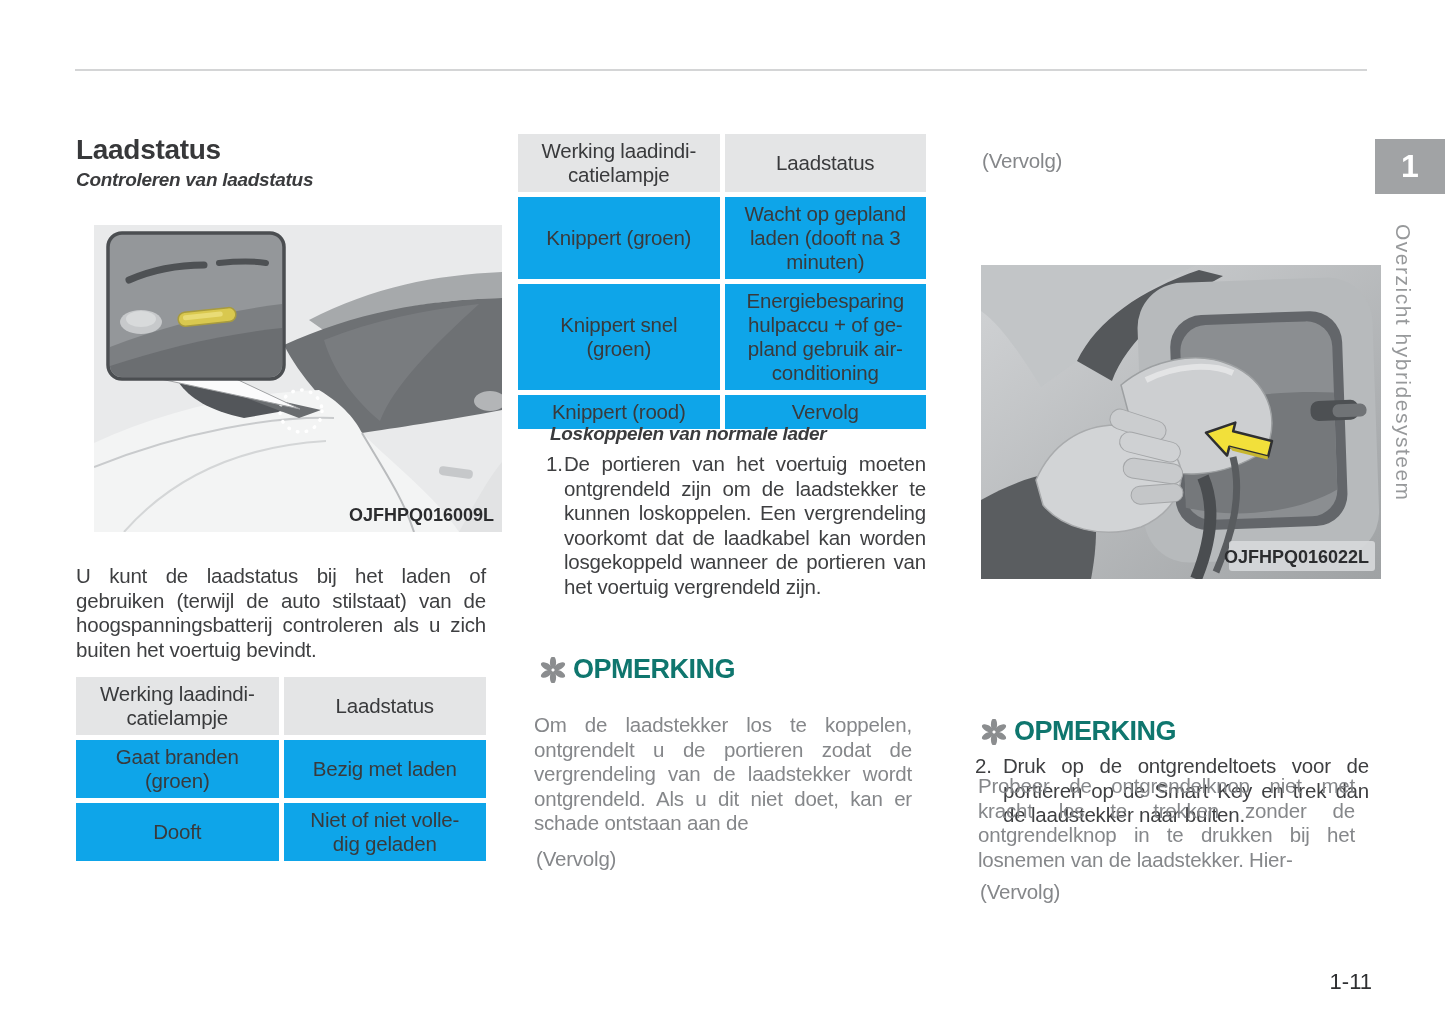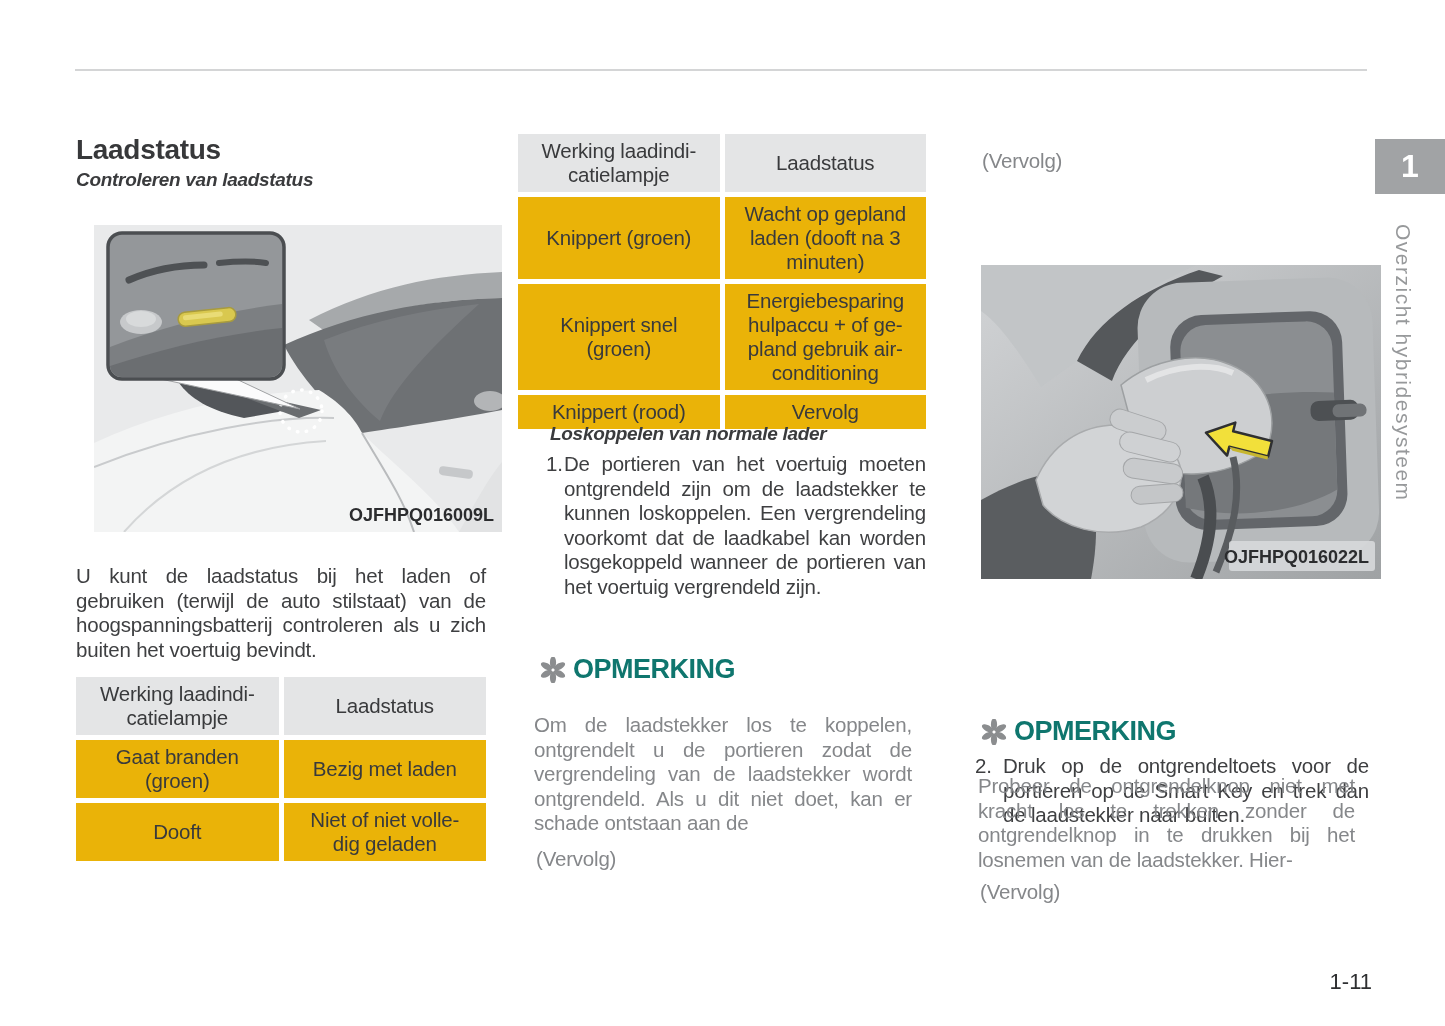--- a/index.html
+++ b/index.html
@@ -16,21 +16,21 @@
   .gray { color:#85878a; }
   .preline { white-space:pre-line; }
   .tbl { display:grid; grid-template-columns:1fr 1fr; gap:5px; }
   .cell {
     display:flex; align-items:center; justify-content:center;
     text-align:center; white-space:pre-line;
     font-size:20.5px; line-height:24px; letter-spacing:-0.2px;
     padding:5px 2px; color:#393a3c;
   }
   .th { background:#e4e5e6; }
-  .td { background:#eab308; }
+  .td { background:#0ea5e9; }
   .step { position:relative; }
   .step .num { position:absolute; top:0; }
   .note-head { display:flex; align-items:center; gap:7px; font-weight:bold; font-size:27px; color:#0f766e; letter-spacing:-0.5px; }
   .note-head svg { display:block; }
   .chapter-tab {
     display:flex; align-items:center; justify-content:center;
     background:#a1a3a5; color:#ffffff; font-size:32px; font-weight:bold;
   }
   .side-label {
     writing-mode:vertical-rl; text-orientation:mixed;

